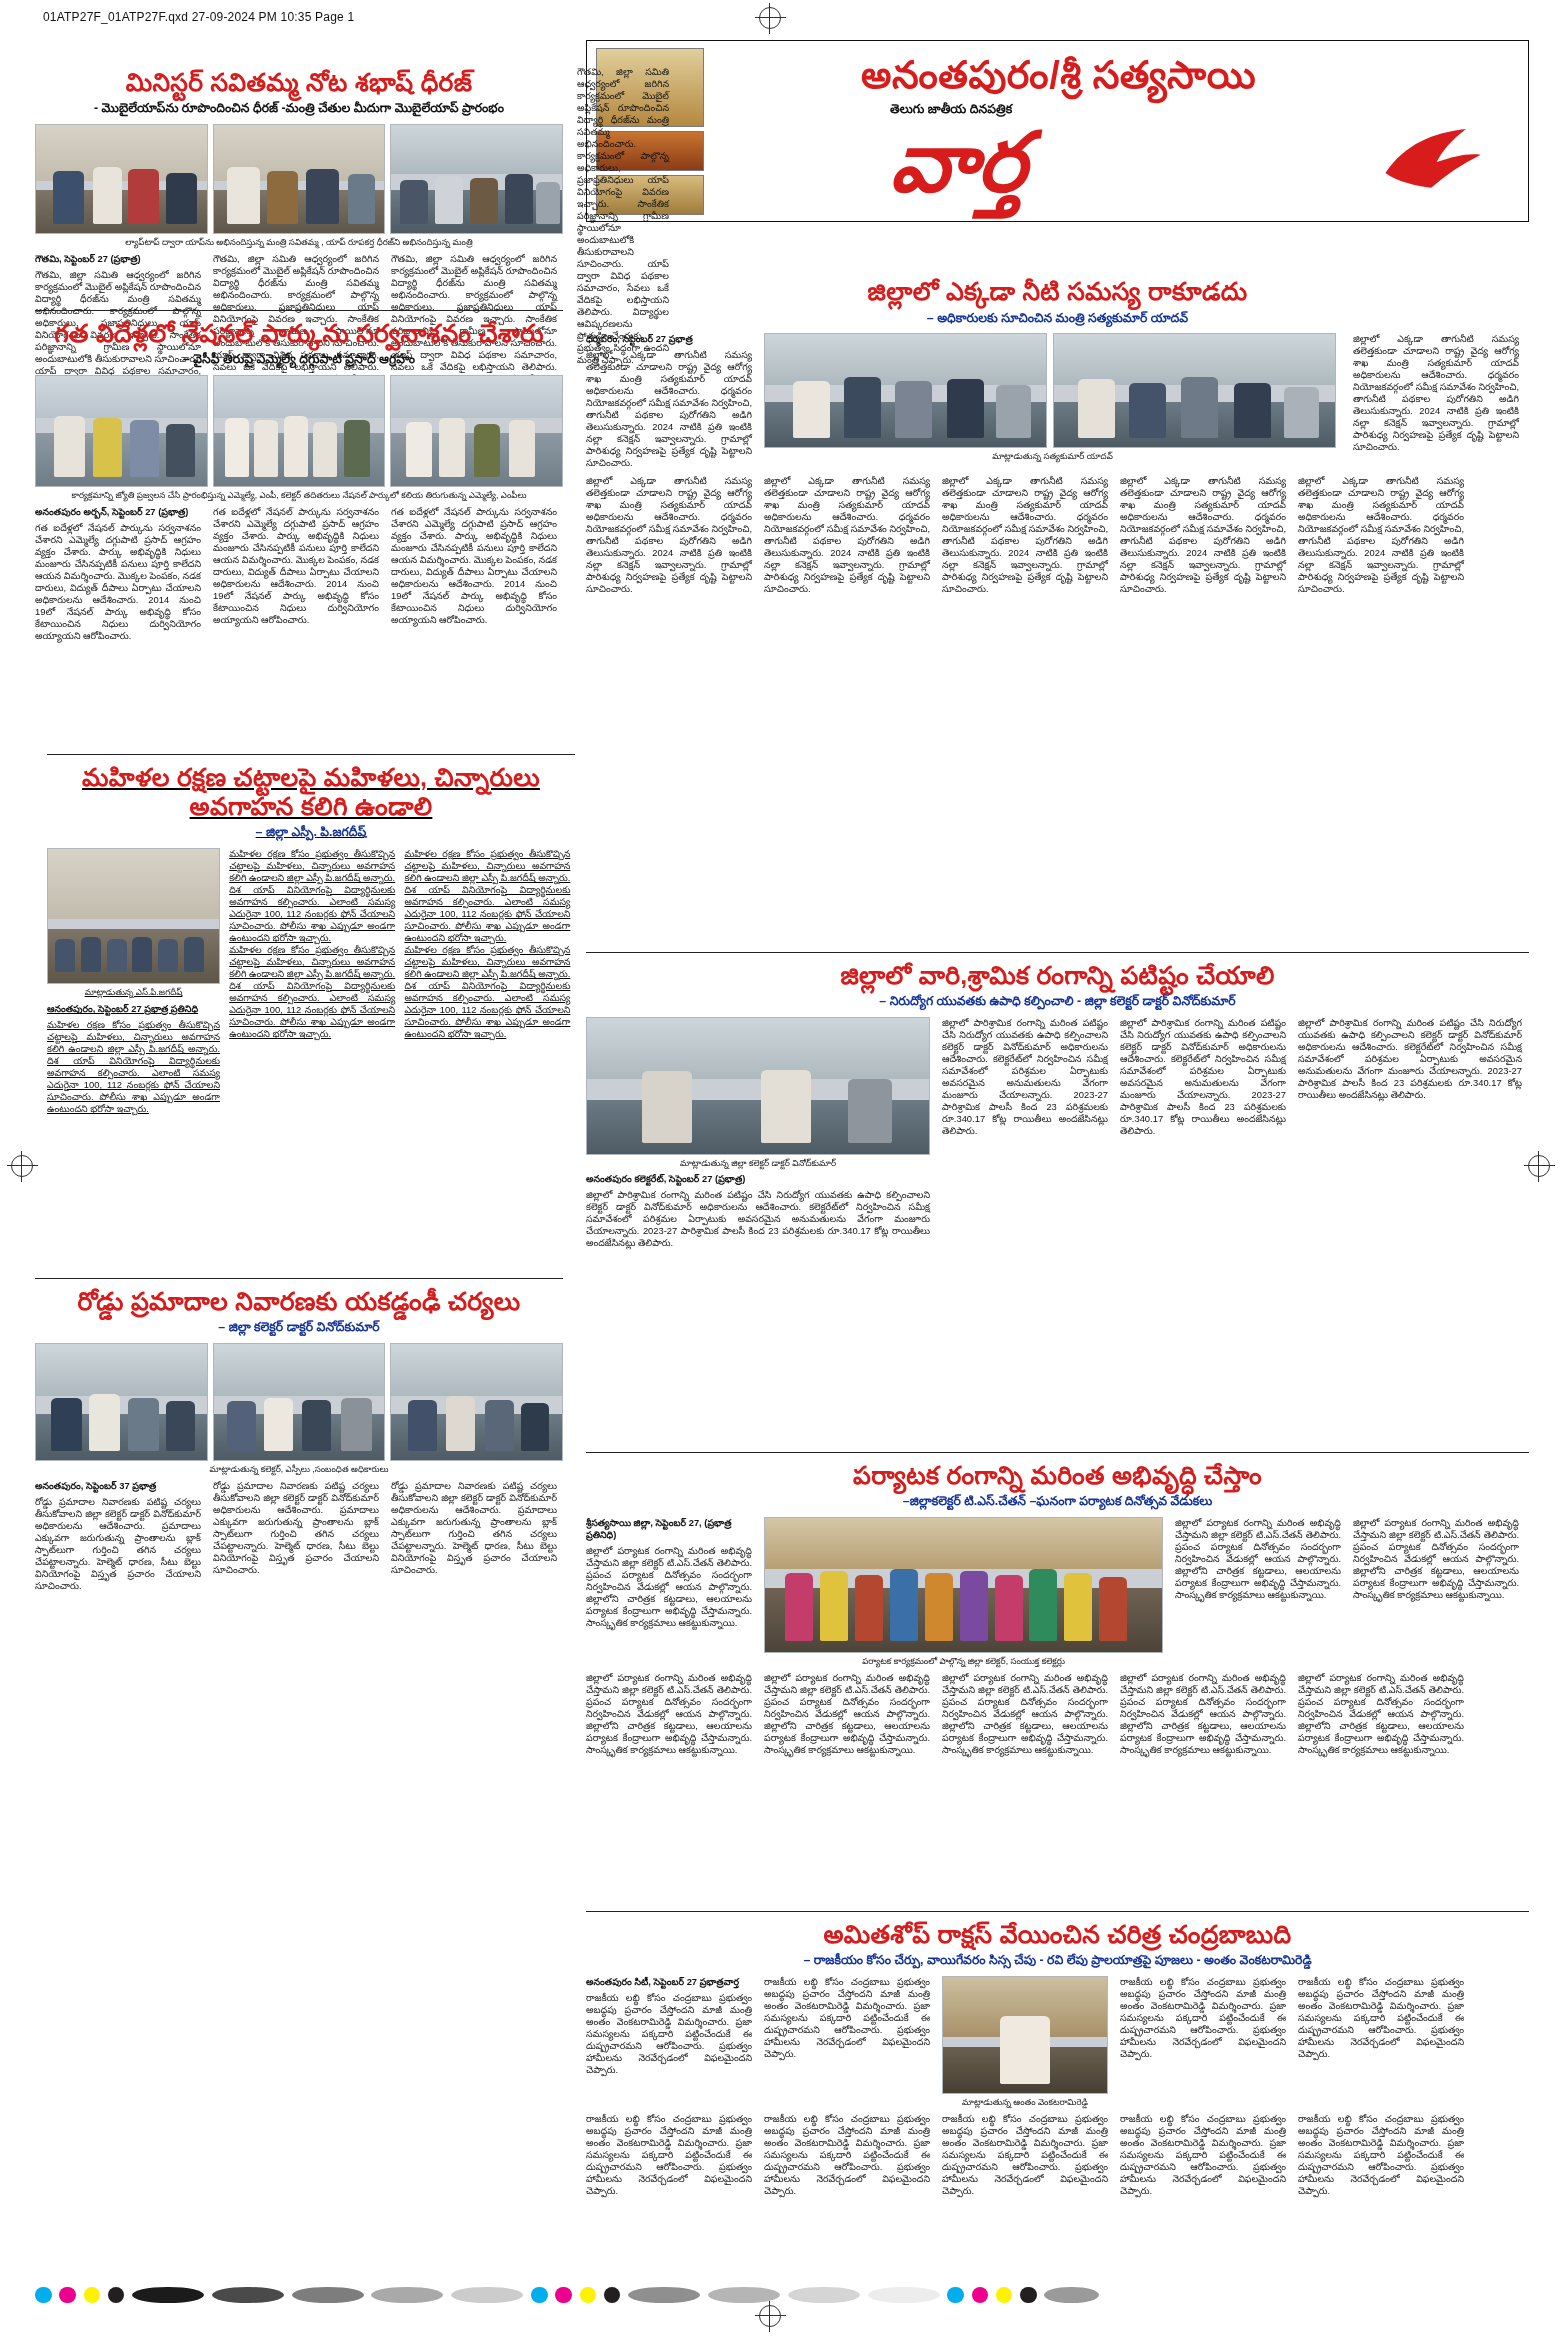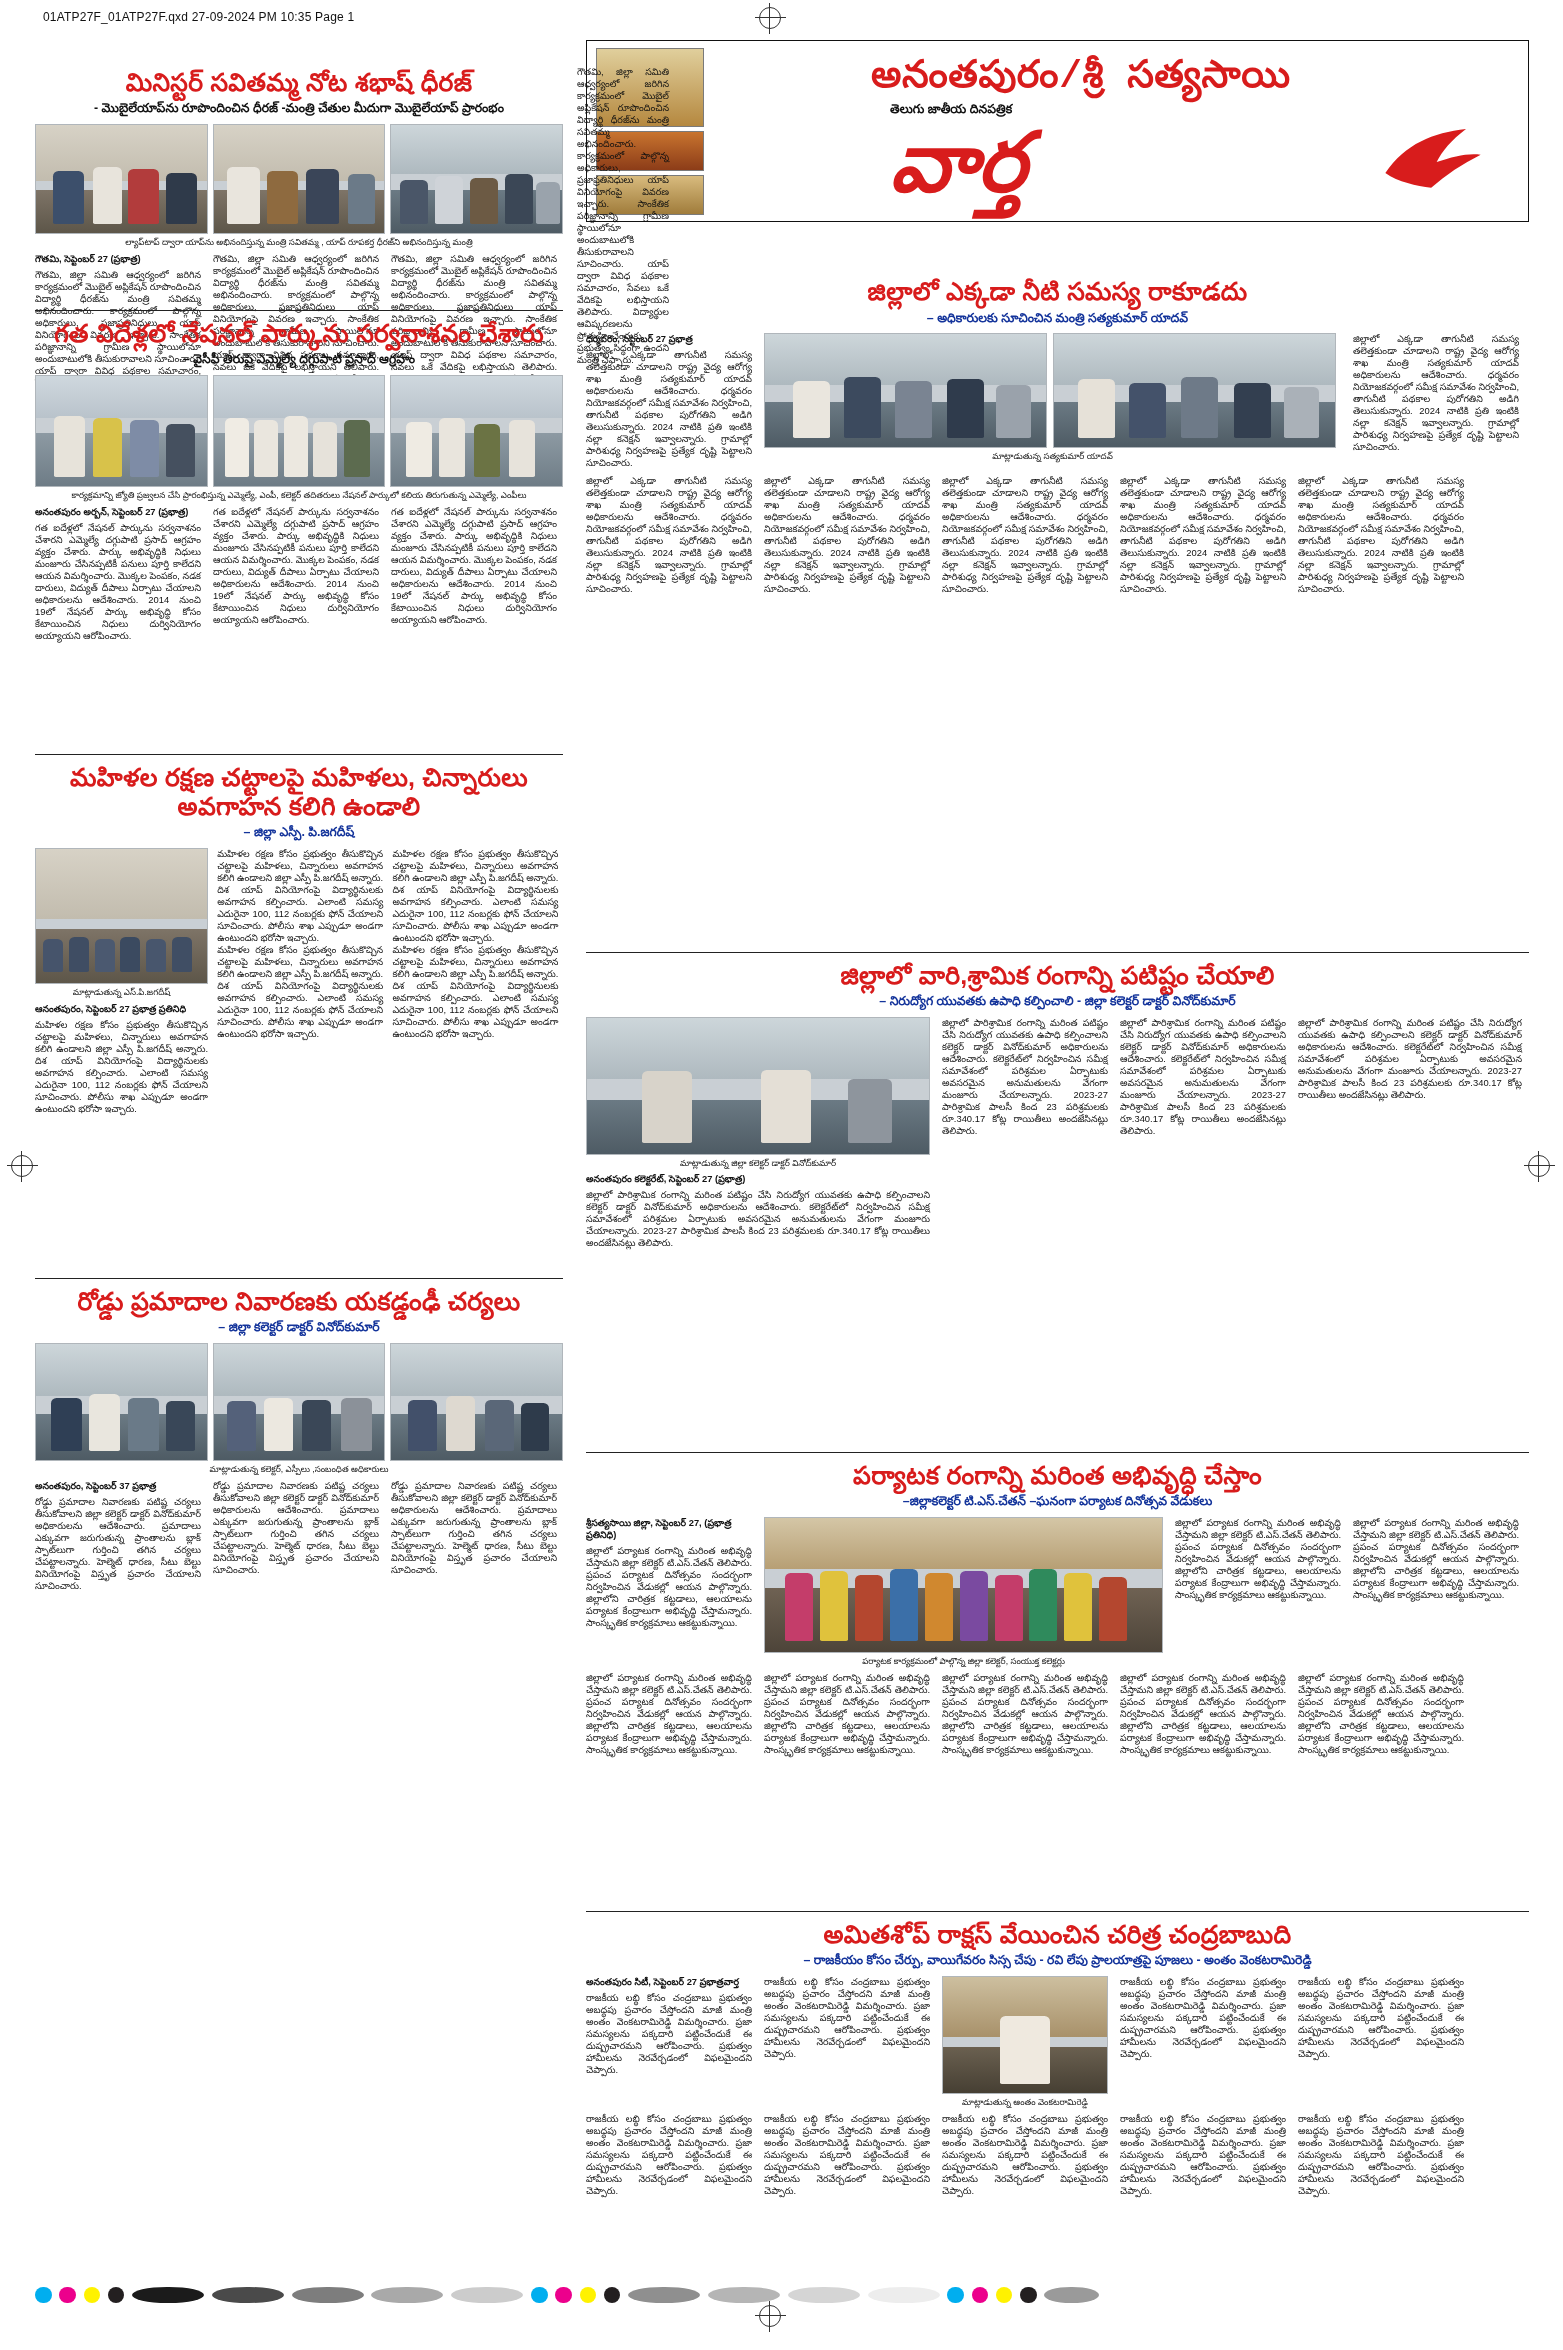--- a/index.html
+++ b/index.html
@@ -33,21 +33,21 @@
   .ph .gr{position:absolute;left:0;bottom:0;right:0;height:48%;background:linear-gradient(#8d9aa3,#6e7c86);}
   .ph .fig{position:absolute;bottom:8%;border-radius:5.5px 5.5px 1.8px 1.8px;}
   .ph.indoor .sky{background:linear-gradient(#d7d2c6,#c2bcae);height:52%;}
   .ph.indoor .gr{background:linear-gradient(#7e7467,#5d5649);height:40%;}
   .ph.meet .sky{background:linear-gradient(#cdd6da,#aeb9bf);height:45%;}
   .ph.meet .gr{background:linear-gradient(#6b7a84,#4e5b64);height:40%;}
 
   
   .masthead{position:absolute;left:551px;top:0px;width:943px;height:228px;}
   .mh-box{position:absolute;left:0;top:0;width:943px;height:182px;border:1.8px solid #111;box-sizing:border-box;background:#fff;}
-  .mh-title{position:absolute;left:284px;top:13px;width:652px;color:#d81c1c;font-size:38px;font-weight:bold;letter-spacing:0.5px;font-family:Liberation Mono, monospace;}
+  .mh-title{position:absolute;left:274px;top:13px;width:652px;color:#d81c1c;font-size:38px;font-weight:bold;letter-spacing:0.5px;}
   .mh-sub{position:absolute;left:303px;top:61px;width:597px;color:#111;font-size:12.4px;font-weight:bold;}
   .mh-varta{position:absolute;left:303px;top:68px;width:615px;height:108px;color:#d81c1c;font-size:83px;font-weight:bold;font-style:italic;line-height:108px;}
   .mh-bird{position:absolute;right:40px;top:75px;width:110px;height:83px;}
   .mh-img{position:absolute;border:0.9px solid #7a7a7a;box-sizing:border-box;overflow:hidden;}
   .mh-img.temple{left:9.2px;top:7.3px;width:108px;height:79px;background:linear-gradient(#e0cf9c,#b5883f);}
   .mh-img.guru{left:9.2px;top:90px;width:108px;height:40px;background:linear-gradient(#c8742f,#8c3c18);}
   .mh-img.baba{left:9.2px;top:134px;width:108px;height:40px;background:linear-gradient(#d8bb7e,#a07c3b);}
   .mh-strip{position:absolute;left:0;top:189px;width:943px;height:35px;border:1.8px solid #111;box-sizing:border-box;background:#fff;}
   .mh-strip .date{position:absolute;left:14.7px;top:8.3px;font-size:13.8px;font-weight:bold;color:#111;}
   .mh-strip .pages{position:absolute;right:14.7px;top:9.2px;font-size:12px;font-weight:bold;color:#111;}
@@ -175,21 +175,21 @@
         </div>
         <div style="width:166px;">
           <div class="body-text tel">గత ఐదేళ్లలో నేషనల్ పార్కును సర్వనాశనం చేశారని ఎమ్మెల్యే దగ్గుపాటి ప్రసాద్ ఆగ్రహం వ్యక్తం చేశారు. పార్కు అభివృద్ధికి నిధులు మంజూరు చేసినప్పటికీ పనులు పూర్తి కాలేదని ఆయన విమర్శించారు. మొక్కల పెంపకం, నడక దారులు, విద్యుత్ దీపాలు ఏర్పాటు చేయాలని అధికారులను ఆదేశించారు. 2014 నుంచి 19లో నేషనల్ పార్కు అభివృద్ధి కోసం కేటాయించిన నిధులు దుర్వినియోగం అయ్యాయని ఆరోపించారు.</div>
         </div>
         <div style="width:166px;">
           <div class="body-text tel">గత ఐదేళ్లలో నేషనల్ పార్కును సర్వనాశనం చేశారని ఎమ్మెల్యే దగ్గుపాటి ప్రసాద్ ఆగ్రహం వ్యక్తం చేశారు. పార్కు అభివృద్ధికి నిధులు మంజూరు చేసినప్పటికీ పనులు పూర్తి కాలేదని ఆయన విమర్శించారు. మొక్కల పెంపకం, నడక దారులు, విద్యుత్ దీపాలు ఏర్పాటు చేయాలని అధికారులను ఆదేశించారు. 2014 నుంచి 19లో నేషనల్ పార్కు అభివృద్ధి కోసం కేటాయించిన నిధులు దుర్వినియోగం అయ్యాయని ఆరోపించారు.</div>
         </div>
       </div>
     </div>
 
-    <div class="col" style="left:0px;top:707px;width:528px;">
+    <div class="col" style="left:12px;top:707px;width:528px;text-decoration:underline;">
       <div class="rule"></div>
       <h1 class="head tel">మహిళల రక్షణ చట్టాలపై మహిళలు, చిన్నారులు అవగాహన కలిగి ఉండాలి</h1>
       <div class="subhead blue tel">– జిల్లా ఎస్పీ. పి.జగదీష్</div>
       <div style="display:flex;gap:9.2px;margin-top:3.7px;">
         <div style="width:173px;">
           <div class="ph indoor" style="width:173px;height:136px;">
             <div class="sky"></div>
               <div class="gr"></div>
             <div class="fig" style="left:7.3px;width:20px;height:33px;background:#46546b;"></div>
             <div class="fig" style="left:33px;width:20px;height:35px;background:#3f4d63;"></div>

